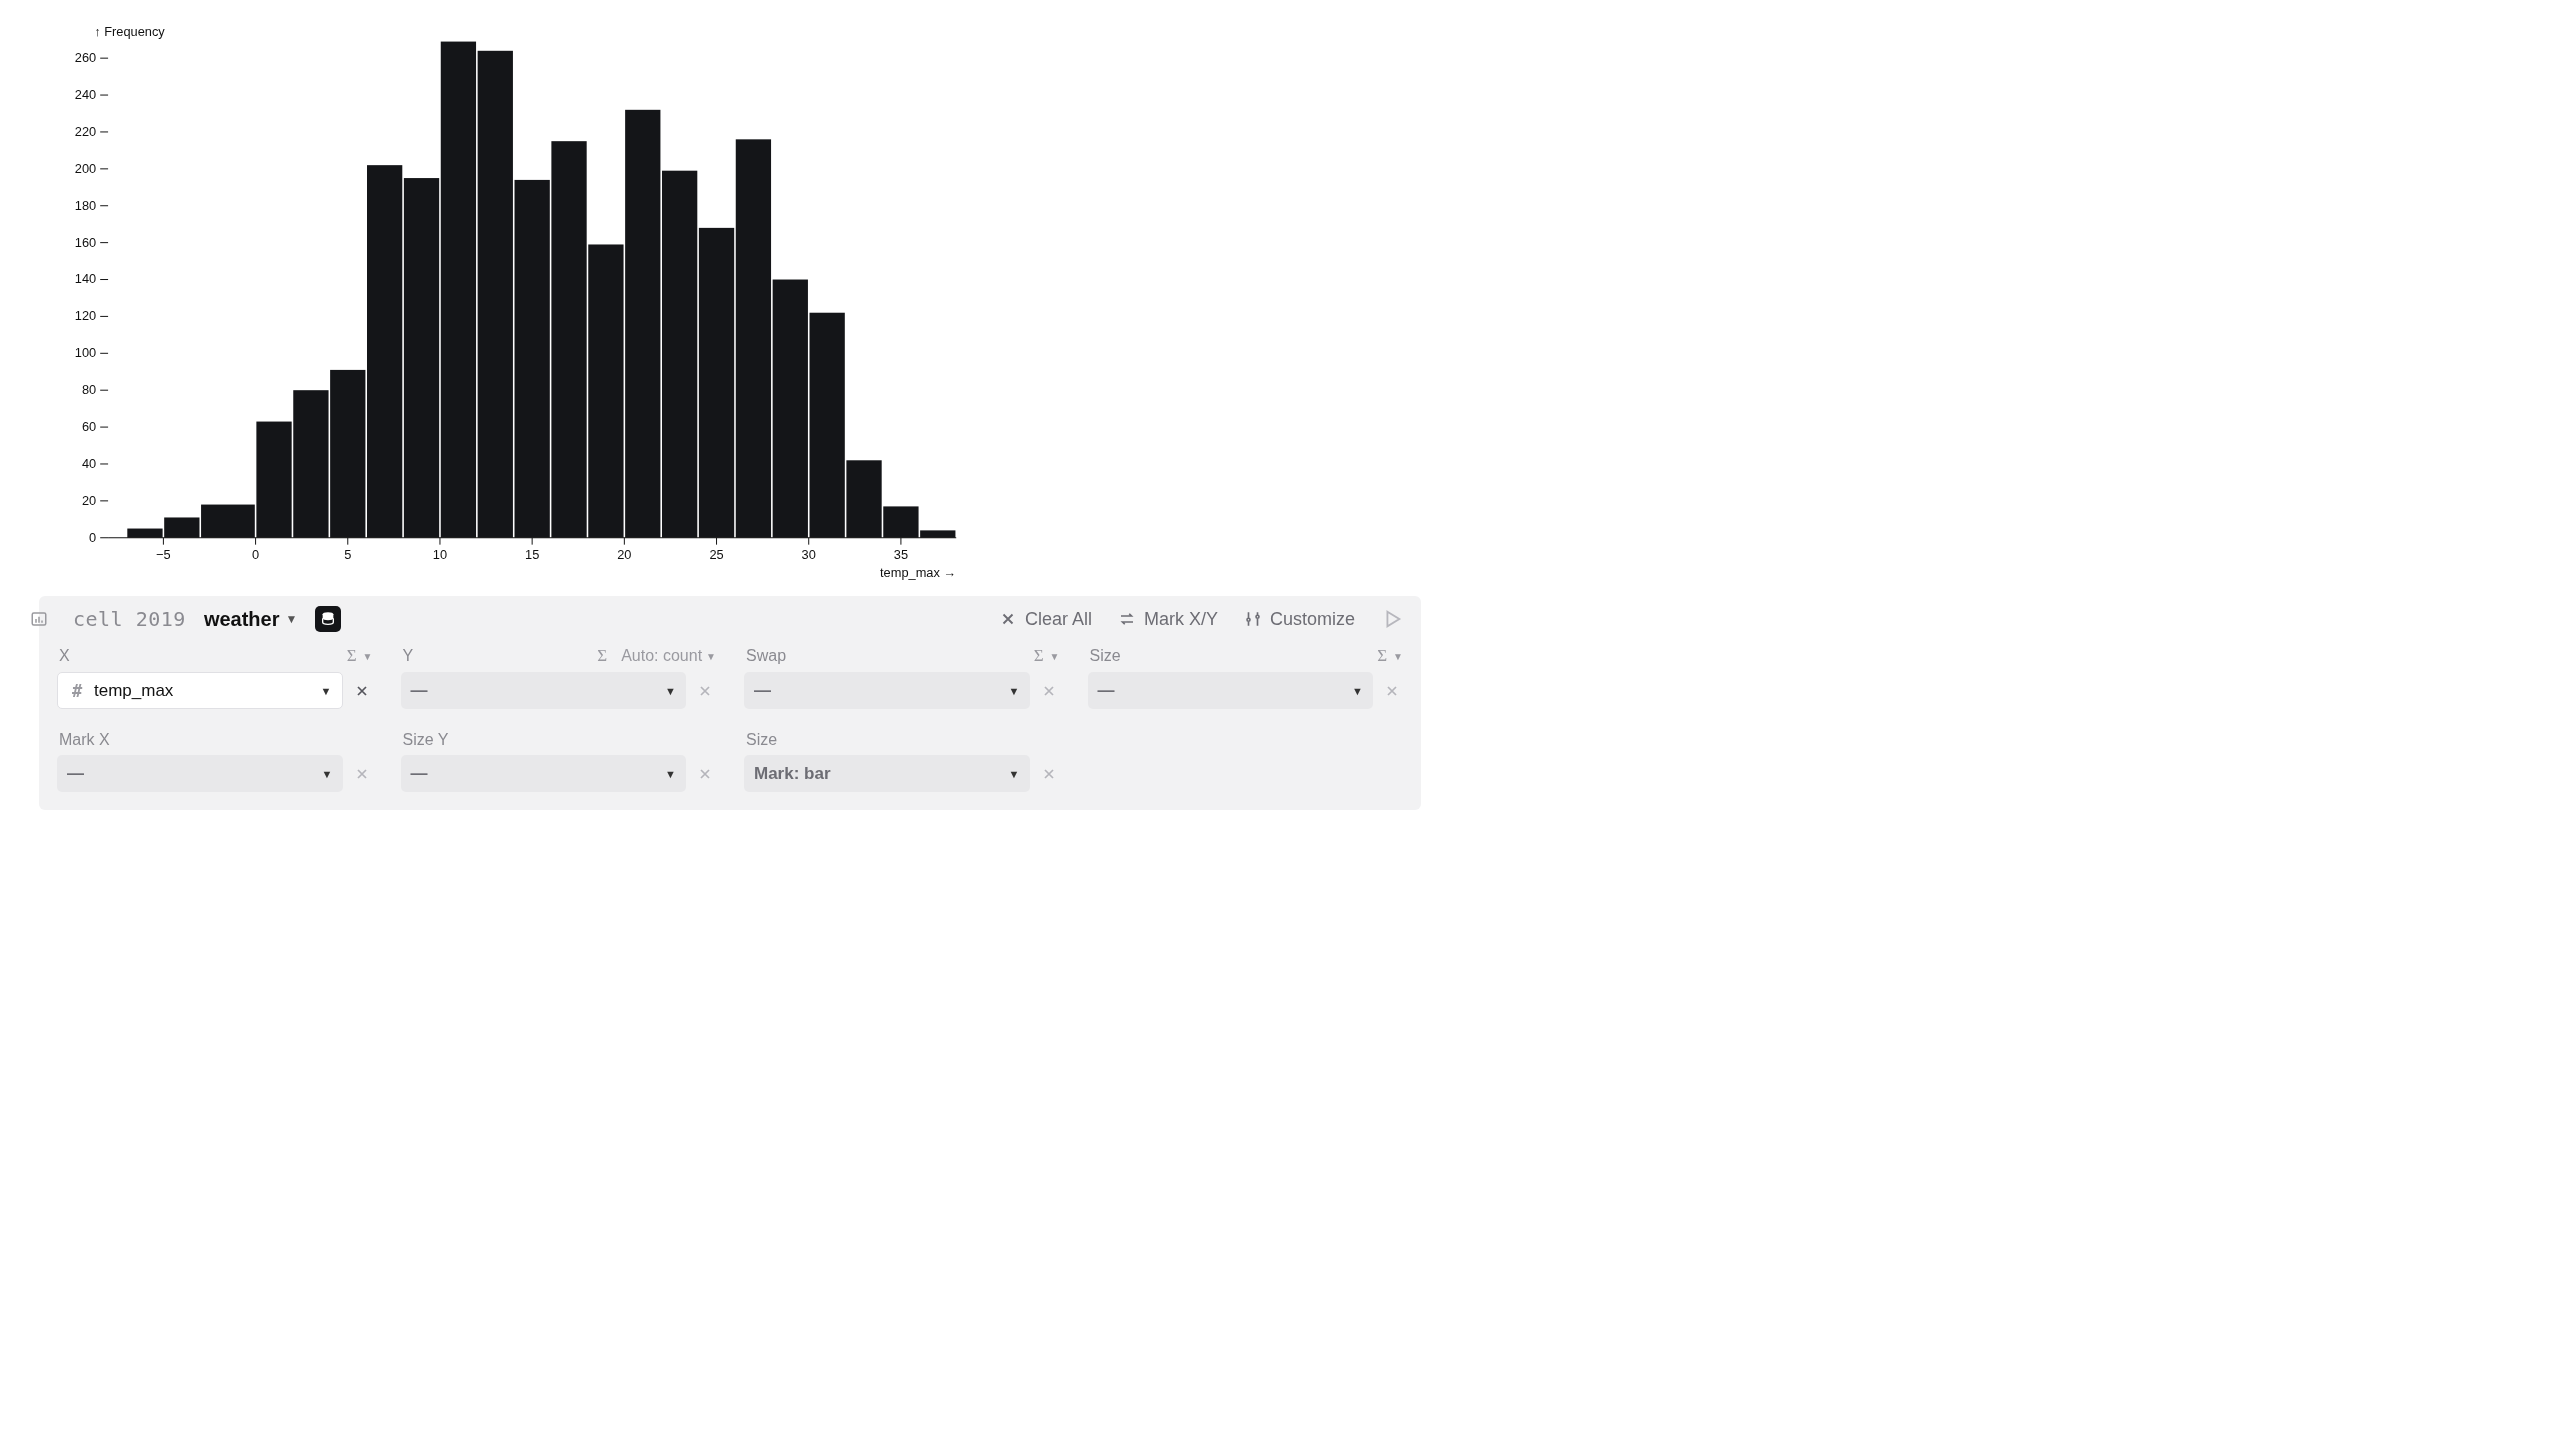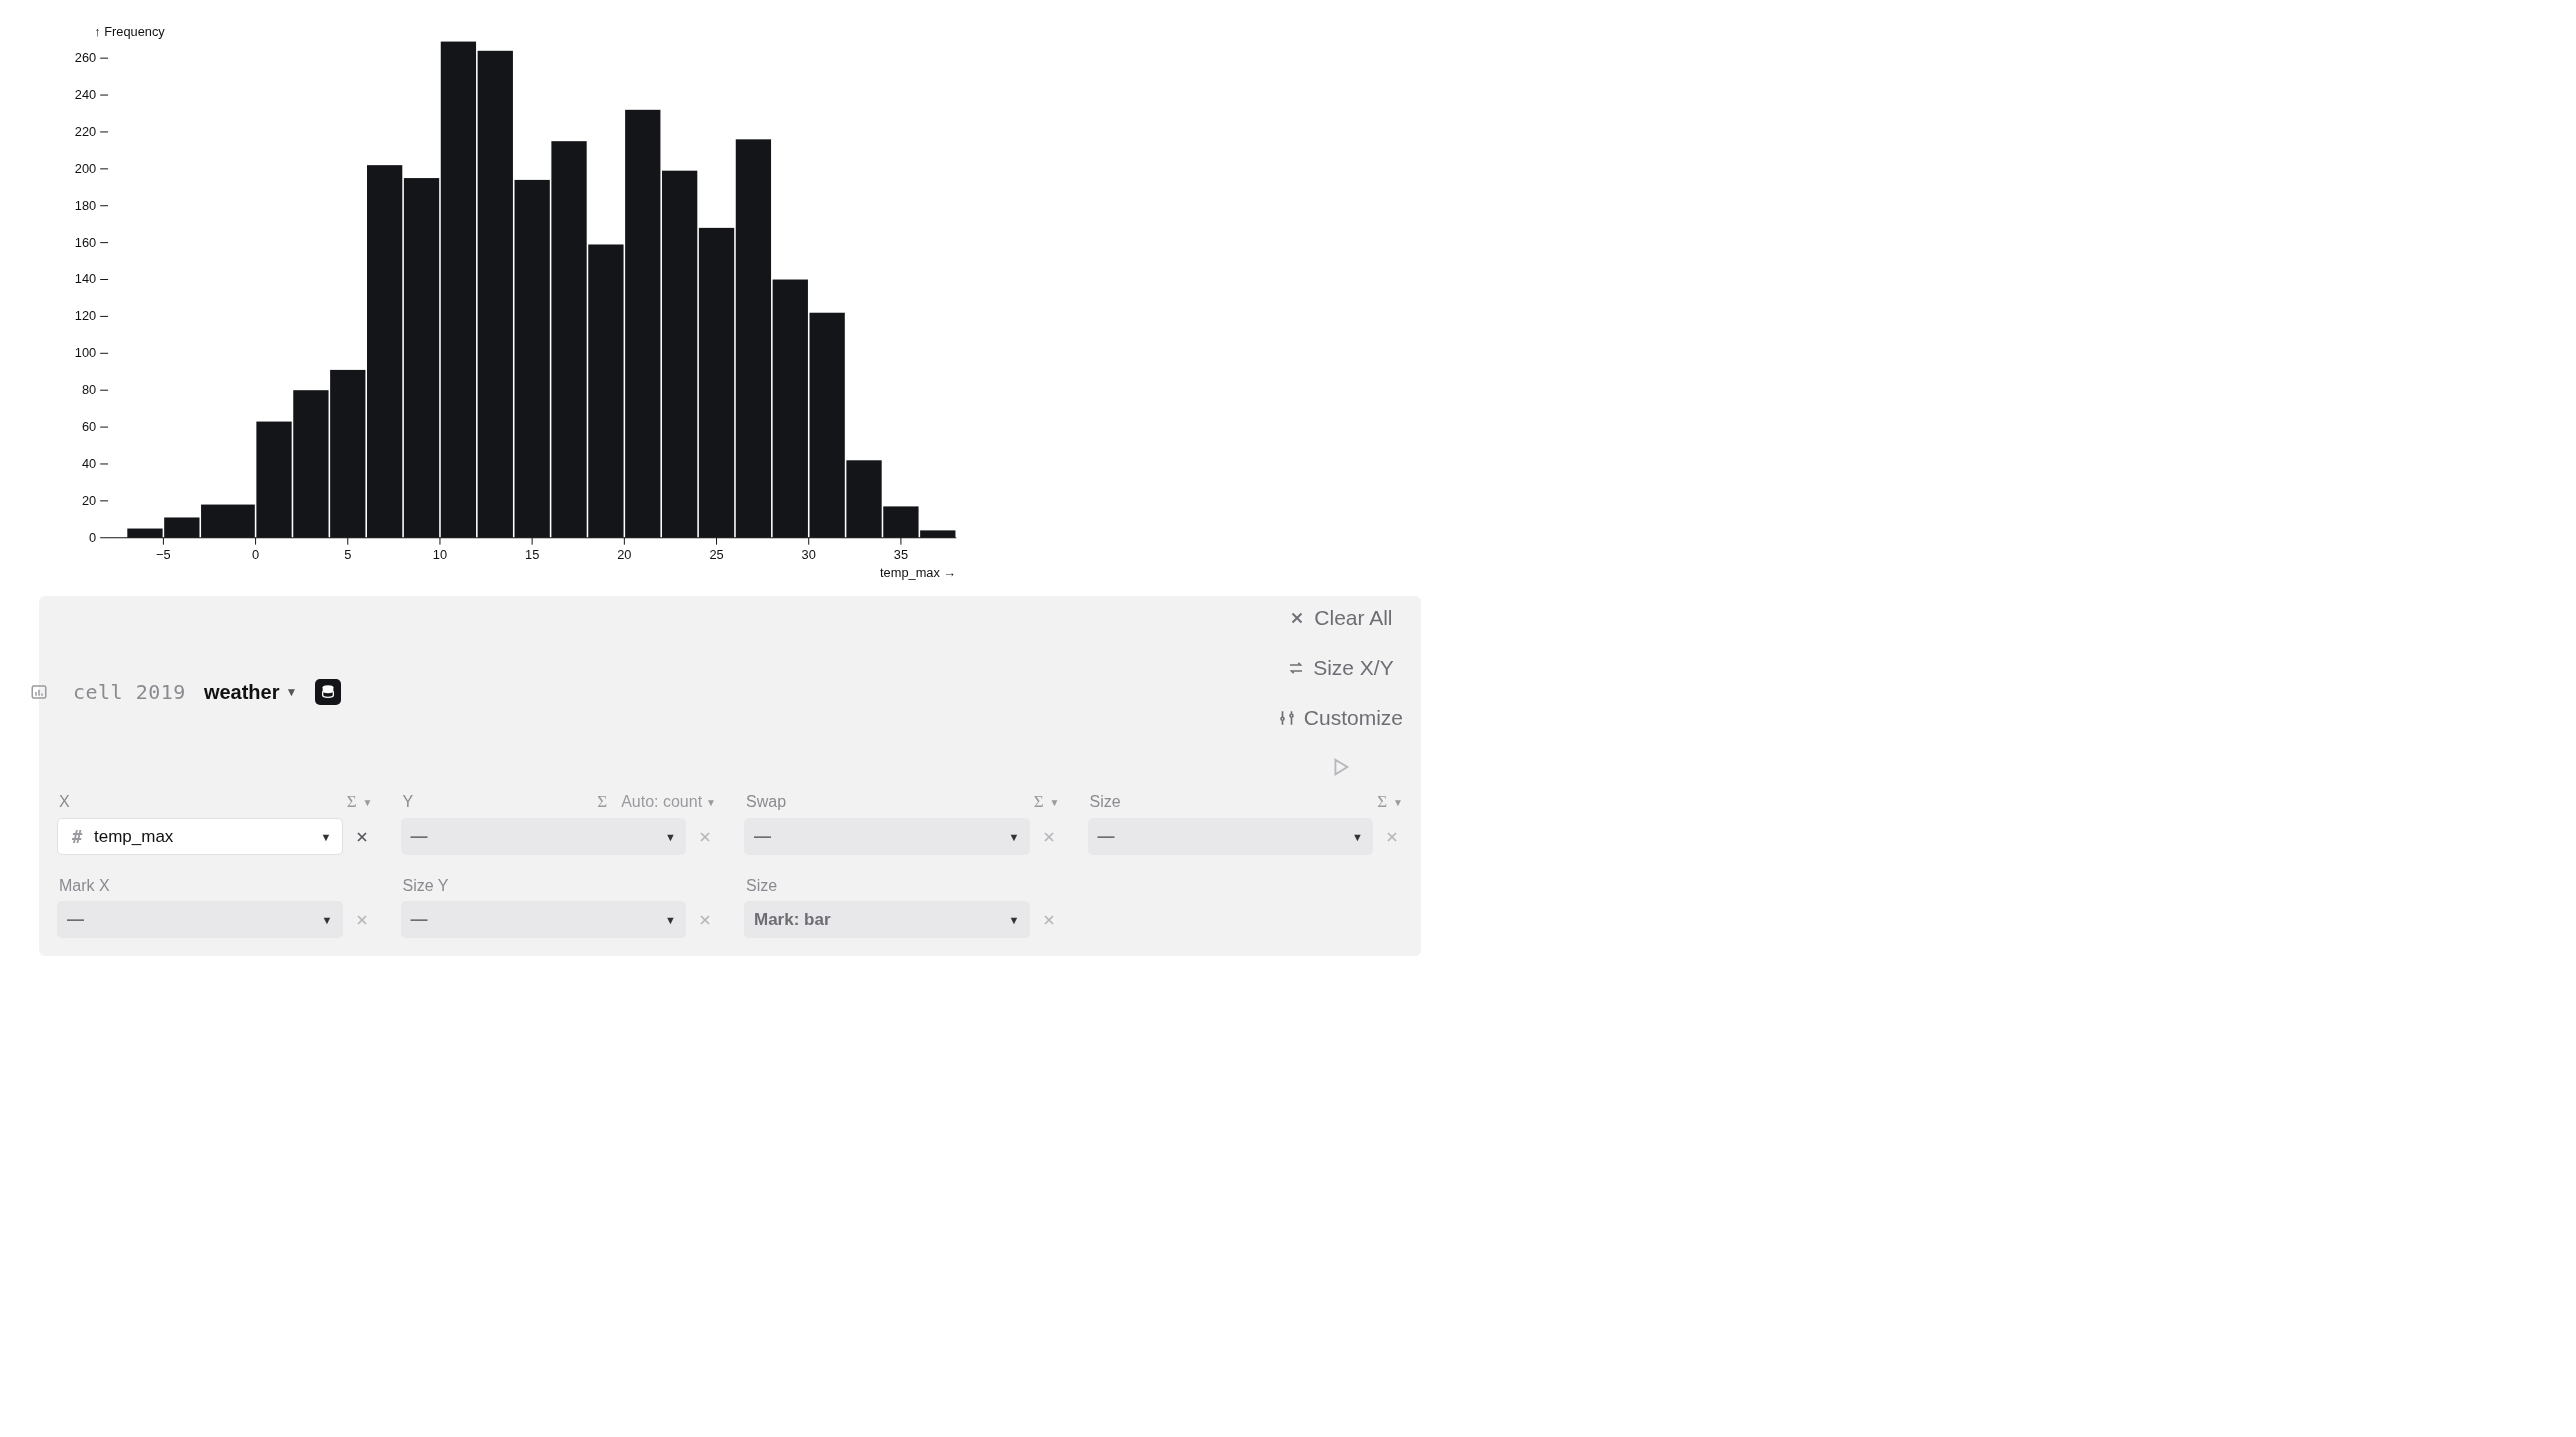--- a/index.html
+++ b/index.html
@@ -63,23 +63,22 @@
   .db-icon {
     width:26px; height:26px;
     display:flex; align-items:center; justify-content:center;
     background:#141518; border-radius:5px;
     color:#fff;
   }
   .panel-top-right {
     margin-left:auto;
     display:flex; align-items:center; gap:26px;
     color:#6d6d74;
-    font-size:21px;
+    font-size:18px;
     font-weight:500;
-    flex-direction:column;
   }
   .top-btn { display:flex; align-items:center; gap:8px; cursor:pointer; }
   .top-btn svg { width:18px; height:18px; }
   .play-icon {
     width:22px; height:22px;
     color:#b7b7bd;
   }
 
   
   .enc-grid {
@@ -242,21 +241,21 @@
         <span class="top-btn">
           <svg viewBox="0 0 24 24" fill="none" stroke="currentColor" stroke-width="2.5">
               <path d="M6 6l12 12M18 6L6 18"></path>
             </svg>
           <span>Clear All</span>
         </span>
         <span class="top-btn">
           <svg viewBox="0 0 24 24" fill="none" stroke="currentColor" stroke-width="2.2">
               <path d="M4 8h14l-3-3M20 16H6l3 3"></path>
             </svg>
-          <span>Size X/Y</span>
+          <span>Mark X/Y</span>
         </span>
         <span class="top-btn">
           <svg viewBox="0 0 24 24" fill="none" stroke="currentColor" stroke-width="2.2">
               <path d="M6 3v8M6 15v6M6 11a2 2 0 100 4 2 2 0 000-4zM18 3v4M18 11v10M18 7a2 2 0 100 4 2 2 0 000-4z"></path>
             </svg>
           <span>Customize</span>
         </span>
         <span class="play-icon">
           <svg viewBox="0 0 24 24" width="22" height="22" fill="none" stroke="currentColor" stroke-width="2">
               <path d="M7 4l13 8-13 8V4z"></path>

